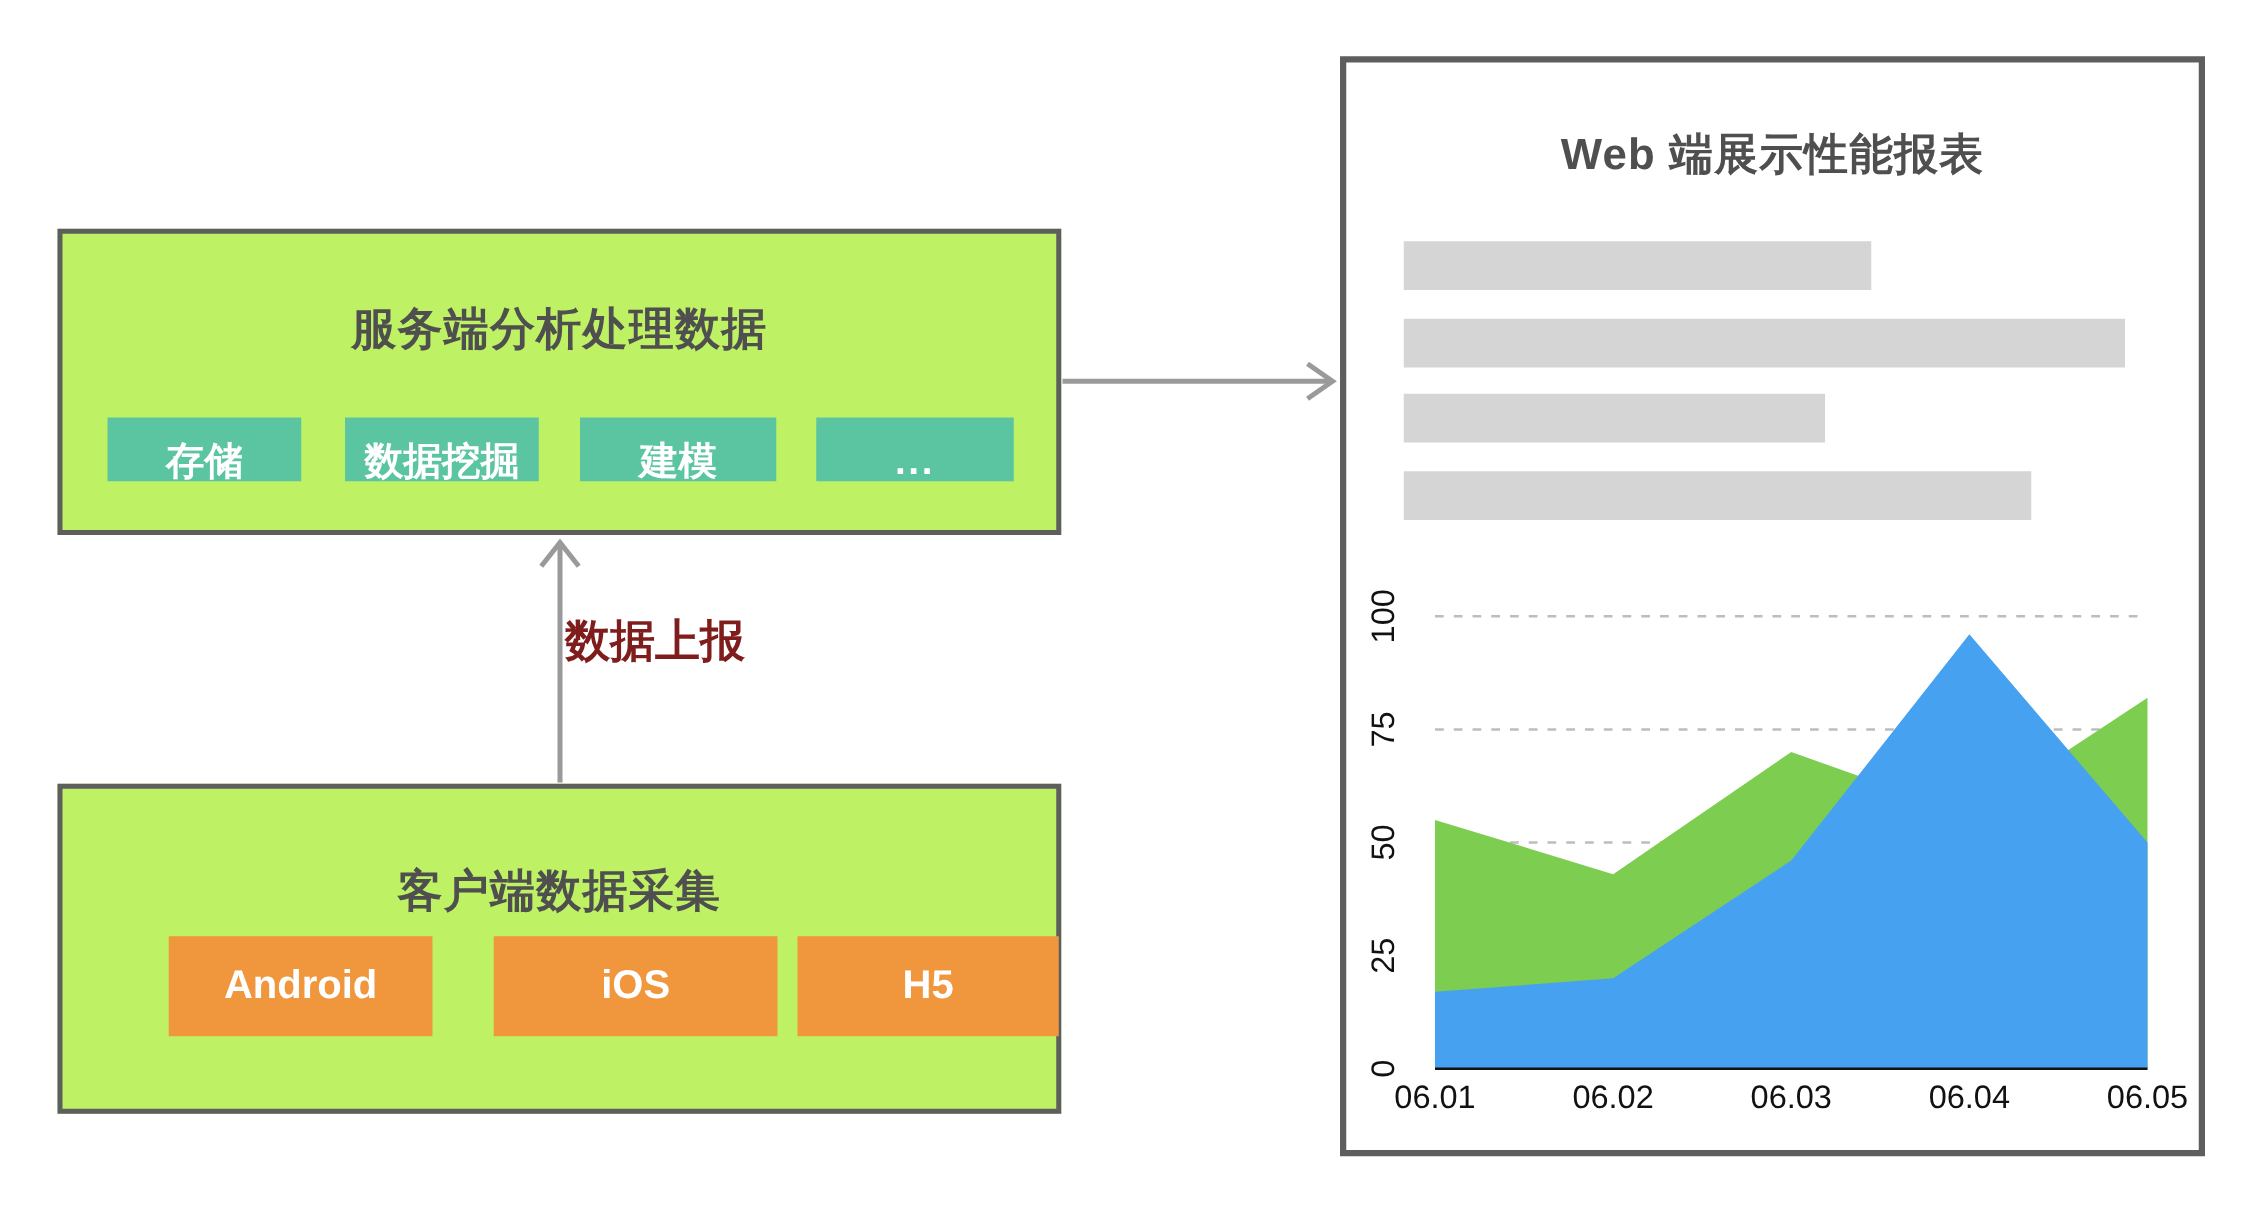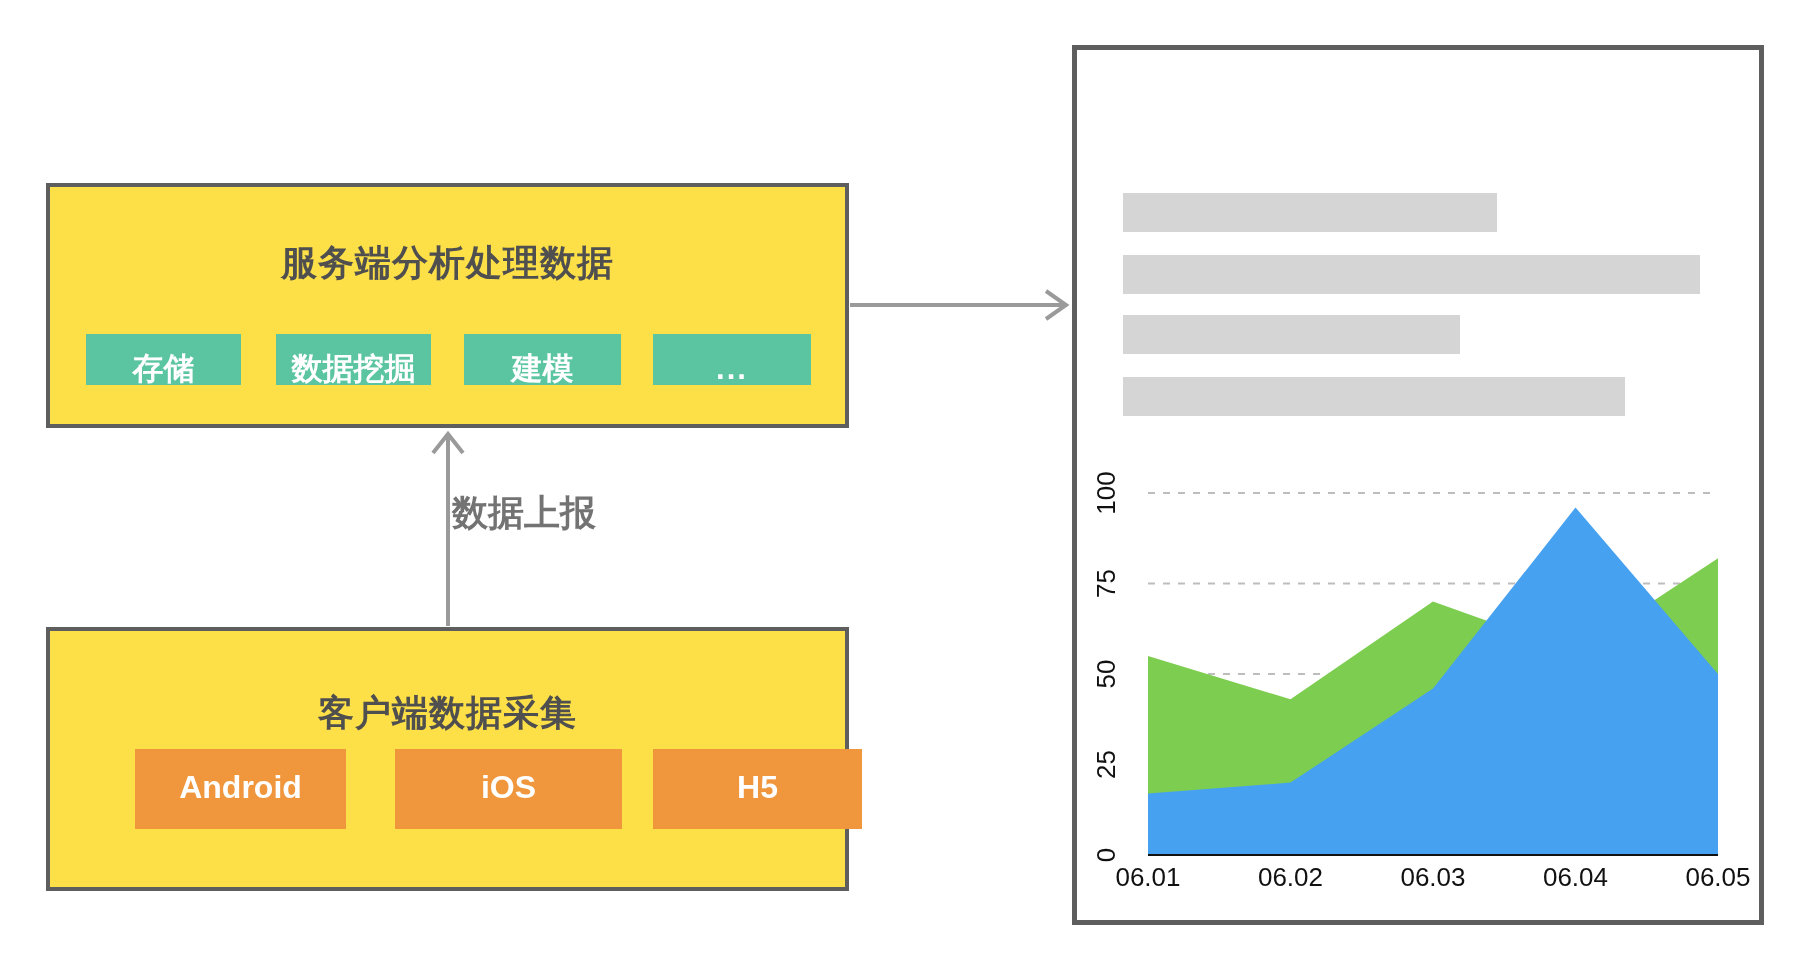--- a/index.html
+++ b/index.html
@@ -3,21 +3,21 @@
 <meta charset="utf-8">
 <style>
   html,body{margin:0;padding:0;background:#ffffff;}
   body{
     width:1802px;height:964px;position:relative;overflow:hidden;
     font-family:"Liberation Sans","DejaVu Sans",sans-serif;
   }
   .stage{position:absolute;inset:0;}
   
   .box{
-    position:absolute;box-sizing:border-box;background:#fde047;
+    position:absolute;box-sizing:border-box;background:#bef264;
     border:4px solid var(--border-gray,#5e5e5e);
     padding-left:24px;
   }
   .server-box{left:46px;top:183px;width:803px;height:245px;}
   .client-box{left:46px;top:627px;width:803px;height:264px;}
   .box-title{
     position:absolute;left:0;width:100%;text-align:center;
     font-size:36px;font-weight:bold;color:var(--text-dark,#4f4f4f);
     letter-spacing:1px;
   }
@@ -28,25 +28,25 @@
     color:var(--chip-text,#ffffff);font-weight:bold;
   }
   .chip-green{top:147px;height:51px;line-height:70px;font-size:31px;background:var(--chip-teal,#5bc4a1);}
   .server-box .chip:nth-of-type(2){left:36px;width:155px;}
   .server-box .chip:nth-of-type(3){left:226px;width:155px;}
   .server-box .chip:nth-of-type(4){left:414px;width:157px;}
   .server-box .chip:nth-of-type(5){left:603px;width:158px;letter-spacing:2px;}
   .chip-orange{top:118px;height:80px;line-height:76px;font-size:32px;background:var(--chip-orange,#f0973d);margin-left:40px;}
   .client-box .chip:nth-of-type(2){left:45px;width:211px;}
   .client-box .chip:nth-of-type(3){left:305px;width:227px;}
-  .client-box .chip:nth-of-type(4){left:563px;width:209px;}
+  .client-box .chip:nth-of-type(4){left:548px;width:209px;}
   
   .arrow-label{
     position:absolute;left:452px;top:489px;
-    font-size:36px;font-weight:bold;color:#737373;white-space:nowrap;
+    font-size:36px;font-weight:bold;color:#7f1d1d;white-space:nowrap;
   }
   
   .overlay{position:absolute;left:0;top:0;pointer-events:none;}
   
   .panel{
     position:absolute;box-sizing:border-box;background:#fff;
     left:1072px;top:45px;width:692px;height:880px;
     border:5px solid var(--border-gray,#5e5e5e);
   }
   .panel-title{
@@ -92,20 +92,21 @@
       <line x1="448" y1="437" x2="448" y2="626"></line>
       <polyline points="433,453 448,434 463,453"></polyline>
     </g>
     <g stroke="#9a9a9a" stroke-width="4" fill="none">
       <line x1="850" y1="305" x2="1064" y2="305"></line>
       <polyline points="1046,291 1066,305 1046,319"></polyline>
     </g>
   </svg>
 
   <div class="panel">
+    <div class="panel-title">Web 端展示性能报表</div>
     <div class="skeleton-bar b1"></div>
     <div class="skeleton-bar b2"></div>
     <div class="skeleton-bar b3"></div>
     <div class="skeleton-bar b4"></div>
     <svg class="chart" width="680" height="470" viewBox="0 0 680 470">
         <line x1="68" x2="638" y1="314.5" y2="314.5" stroke="#bdbdbd" stroke-width="2" stroke-dasharray="7 8"></line>
         <line x1="68" x2="638" y1="224" y2="224" stroke="#bdbdbd" stroke-width="2" stroke-dasharray="7 8"></line>
         <line x1="68" x2="638" y1="133.5" y2="133.5" stroke="#bdbdbd" stroke-width="2" stroke-dasharray="7 8"></line>
         <line x1="68" x2="638" y1="43" y2="43" stroke="#bdbdbd" stroke-width="2" stroke-dasharray="7 8"></line>
         <polygon points="68,205.9 210.5,249.34 353,151.6 495.5,202.28 638,108.16000000000003 638,405 68,405" fill="#7dce50"></polygon>

